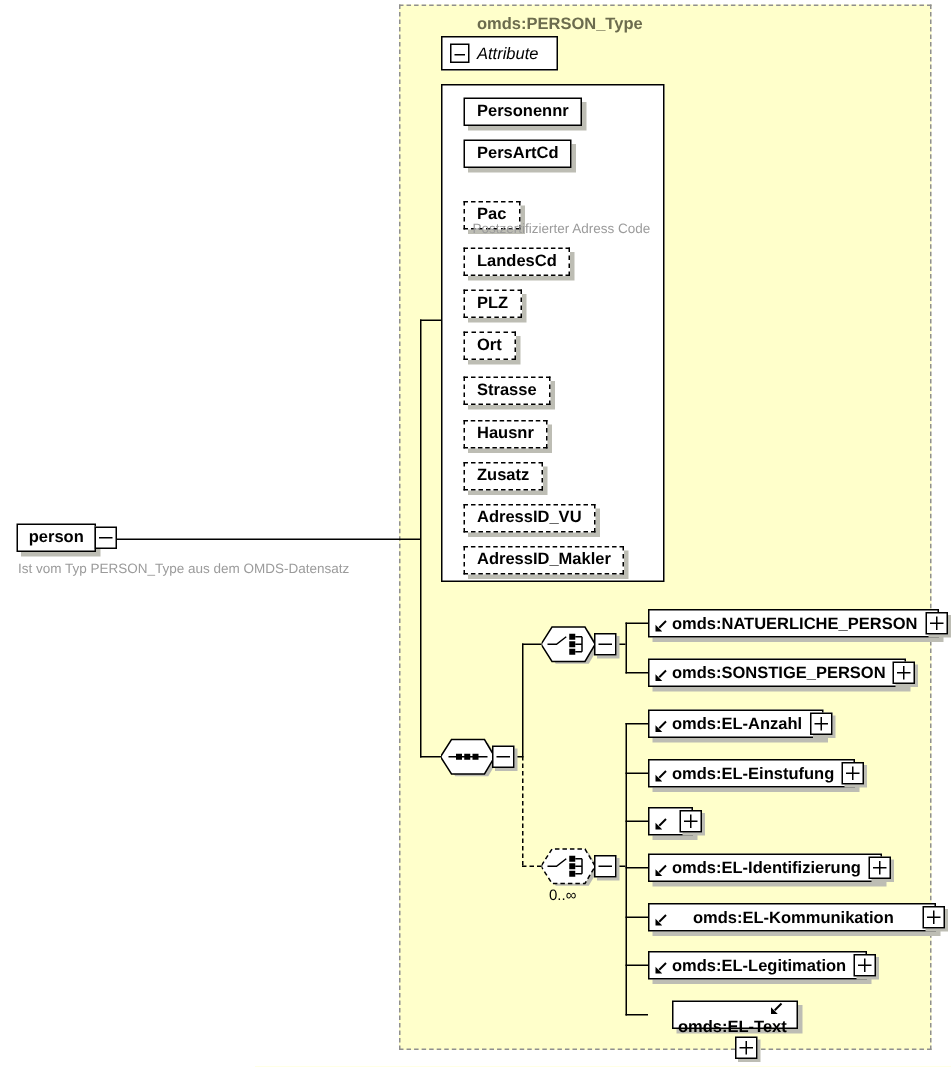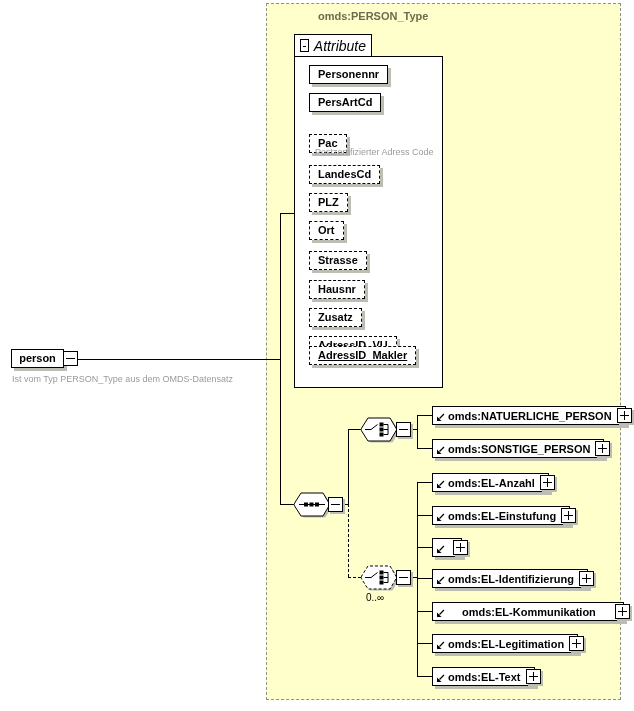--- a/index.html
+++ b/index.html
@@ -16,24 +16,24 @@
     position:absolute;left:274px;top:10px;font-size:11px;font-weight:bold;color:#6c6c4e;
     white-space:nowrap;
     margin-left:44px;
   }
   
   .attr-container{
     position:absolute;left:294px;top:56px;width:149px;height:332px;
     background:#ffffff;border:1px solid #000;box-sizing:border-box;
   }
   .attr-tab{
-    position:absolute;left:294px;top:34px;width:78px;height:23px;
+    position:absolute;left:294px;top:24px;width:78px;height:23px;
     background:#ffffff;border:1px solid #000;box-sizing:border-box;
     display:flex;align-items:center;gap:5px;padding:0 5px;
-    font-size:14px;font-style:italic;color:#000;
+    font-size:11px;font-style:italic;color:#000;
   }
   
   .node{
     position:absolute;background:#ffffff;border:1px solid #000;box-sizing:border-box;
     font-size:11px;font-weight:bold;color:#000;white-space:nowrap;
     height:19px;line-height:17px;padding:0 8px;
     box-shadow:3px 3px 0 #bdbdb4;
   }
   .node.dashed{border-style:dashed;}
   
@@ -114,21 +114,21 @@
 <div class="node" style="left:309px;top:93px;"><span>PersArtCd</span></div>
 <div class="node dashed" style="left:309px;top:122px;margin-top:12px;"><span>Pac</span></div>
 <div class="annot" style="left:315px;top:147px;text-align:center;">Postzertifizierter Adress Code</div>
 <div class="node dashed" style="left:309px;top:165px;"><span>LandesCd</span></div>
 <div class="node dashed" style="left:309px;top:193px;"><span>PLZ</span></div>
 <div class="node dashed" style="left:309px;top:221px;"><span>Ort</span></div>
 <div class="node dashed" style="left:309px;top:251px;"><span>Strasse</span></div>
 <div class="node dashed" style="left:309px;top:280px;"><span>Hausnr</span></div>
 <div class="node dashed" style="left:309px;top:308px;"><span>Zusatz</span></div>
 <div class="node dashed" style="left:309px;top:336px;"><span>AdressID_VU</span></div>
-<div class="node dashed" style="left:309px;top:346px;text-decoration:underline;"><span>AdressID_Makler</span></div>
+<div class="node dashed" style="left:309px;top:364px;"><span>AdressID_Makler</span></div>
 
 <div class="comp" style="left:294px;top:492px;">
   <svg width="37" height="28" viewBox="0 0 37 28">
     <polygon points="2.5,14.5 9.5,3.5 31.5,3.5 38,14.5 31.5,25.5 9.5,25.5" fill="#bdbdb4"></polygon>
     <polygon points="0,12 7,1 29,1 35.5,12 35.5,13 29,24 7,24 0,13" fill="#ffffff" stroke="#000"></polygon>
     <line x1="5" y1="12.5" x2="31" y2="12.5" stroke="#000"></line>
     <rect x="10" y="10.5" width="4" height="4" fill="#000"></rect>
     <rect x="15.5" y="10.5" width="4" height="4" fill="#000"></rect>
     <rect x="21" y="10.5" width="4" height="4" fill="#000"></rect>
   </svg>
@@ -225,20 +225,20 @@
   <span class="exp plus shadow"></span>
 </div>
 <div class="elem" style="left:432px;top:634px;">
   <svg class="ref" viewBox="0 0 9 9">
       <path d="M8 1 L3.5 5.5" stroke="#000" stroke-width="1.3" fill="none"></path>
       <path d="M1 8 L1 3.5 L5.5 8 Z" fill="#000"></path>
     </svg>
   <span>omds:EL-Legitimation</span>
   <span class="exp plus shadow"></span>
 </div>
-<div class="elem" style="left:432px;top:667px;">
+<div class="elem" style="left:448px;top:667px;flex-direction:column;">
   <svg class="ref" viewBox="0 0 9 9">
       <path d="M8 1 L3.5 5.5" stroke="#000" stroke-width="1.3" fill="none"></path>
       <path d="M1 8 L1 3.5 L5.5 8 Z" fill="#000"></path>
     </svg>
   <span>omds:EL-Text</span>
   <span class="exp plus shadow"></span>
 </div>
 
 </body></html>

